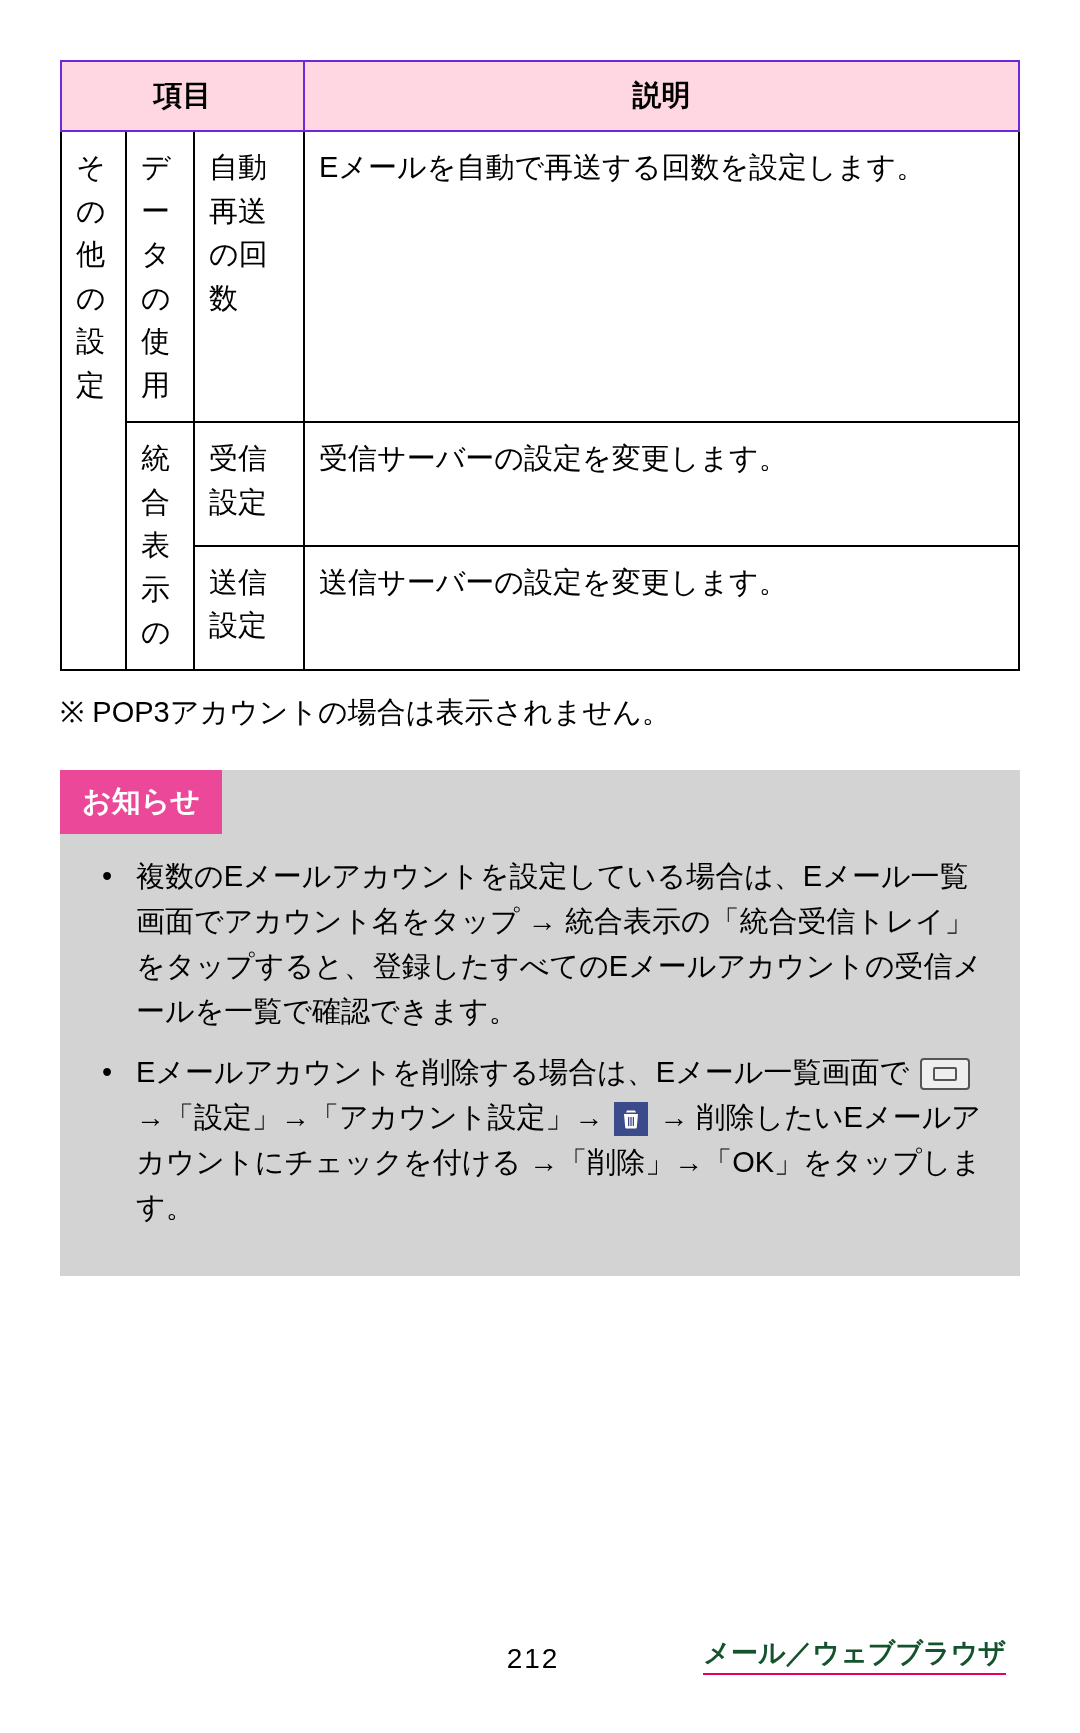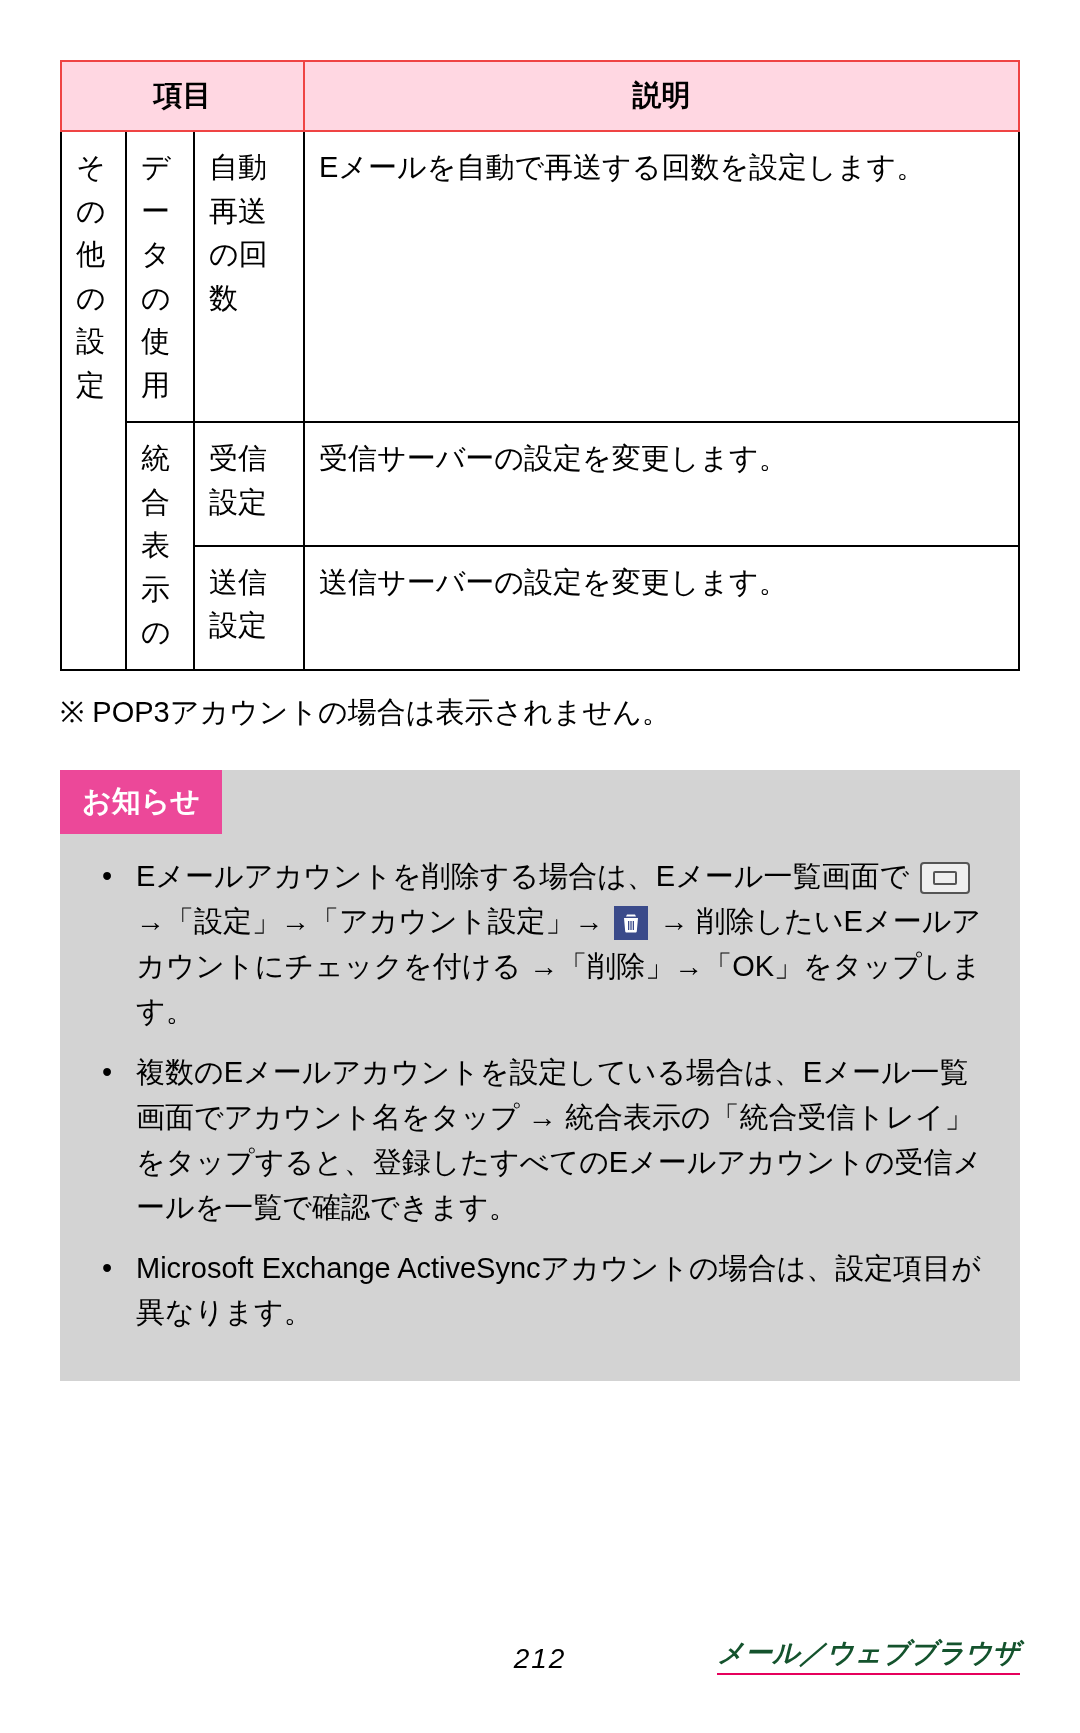--- a/index.html
+++ b/index.html
@@ -17,21 +17,21 @@
     position: relative;
     height: 100%;
   }
   table.settings {
     width: 100%;
     border-collapse: collapse;
     margin-bottom: 20px;
   }
   table.settings th {
     background: #ffd7e2;
-    border: 2px solid #ef4444;
+    border: 2px solid #6d28d9;
     padding: 14px 12px;
     font-size: 29px;
     font-weight: bold;
     text-align: center;
   }
   table.settings td {
     border: 2px solid #000;
     padding: 14px 14px;
     font-size: 29px;
     vertical-align: top;
@@ -102,23 +102,22 @@
     height: 34px;
     background: #3a4a8a;
     vertical-align: middle;
     margin: 0 3px;
   }
   .trash-icon svg { display: block; }
   .footer {
     position: absolute;
     bottom: 58px;
     left: 0;
-    right: 0;
+    right: 14px;
     padding: 0 60px;
-    font-style: italic;
   }
   .page-number {
     text-align: center;
     font-size: 28px;
     letter-spacing: 2px;
   }
   .footer-link {
     position: absolute;
     right: 60px;
     bottom: 0;
@@ -158,31 +157,30 @@
         <td>送信サーバーの設定を変更します。</td>
       </tr>
     </tbody>
   </table>
 
   <div class="note-line">※ POP3アカウントの場合は表示されません。</div>
 
   <div class="notice-box">
     <div class="notice-title">お知らせ</div>
     <ul class="notice-list">
+      <li>複数のEメールアカウントを設定している場合は、Eメール一覧画面でアカウント名をタップ → 統合表示の「統合受信トレイ」をタップすると、登録したすべてのEメールアカウントの受信メールを一覧で確認できます。</li>
       <li>
         <span>Eメールアカウントを削除する場合は、Eメール一覧画面で </span><span class="menu-icon">
             <span class="menu-icon-inner"></span>
           </span><span> →「設定」→「アカウント設定」→ </span><span class="trash-icon">
             <svg width="18" height="20" viewBox="0 0 18 20">
               <path fill="#fff" d="M2 5h14l-1.2 13.2c-.06.7-.65 1.3-1.35 1.3H4.55c-.7 0-1.29-.6-1.35-1.3L2 5zm3-3.5h8l1 2H4l1-2zM6 8v9h1.3V8H6zm2.35 0v9h1.3V8h-1.3zm2.35 0v9H12V8h-1.3z"></path>
             </svg>
           </span><span> → 削除したいEメールアカウントにチェックを付ける →「削除」→「OK」をタップします。</span>
       </li>
-      <li>複数のEメールアカウントを設定している場合は、Eメール一覧画面でアカウント名をタップ → 統合表示の「統合受信トレイ」をタップすると、登録したすべてのEメールアカウントの受信メールを一覧で確認できます。</li>
-      <li>Microsoft Exchange ActiveSyncアカウントの場合は、設定項目が異なります。</li>
     </ul>
   </div>
 
   <div class="footer">
     <div class="page-number">212</div>
     <div class="footer-link">メール／ウェブブラウザ</div>
   </div>
 
 </div>
 

